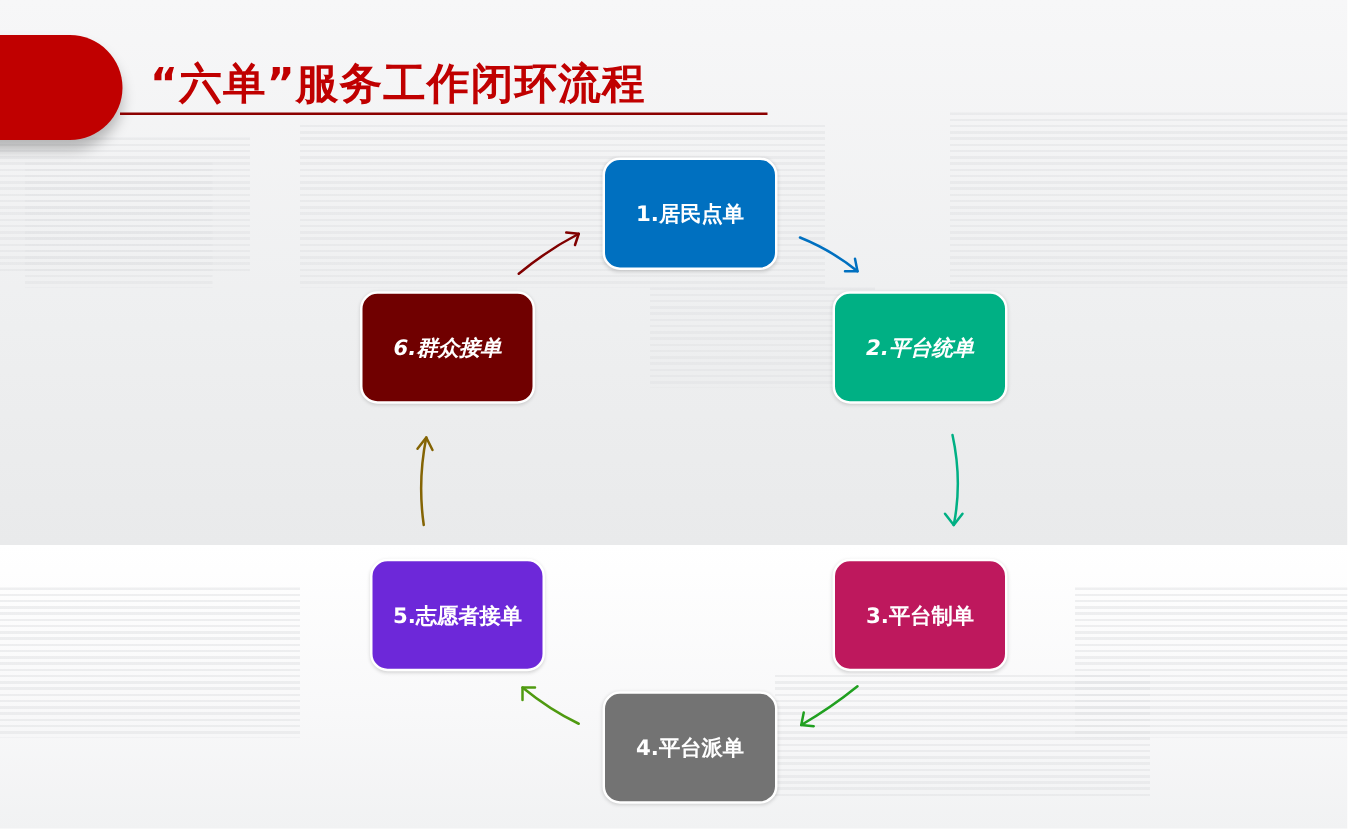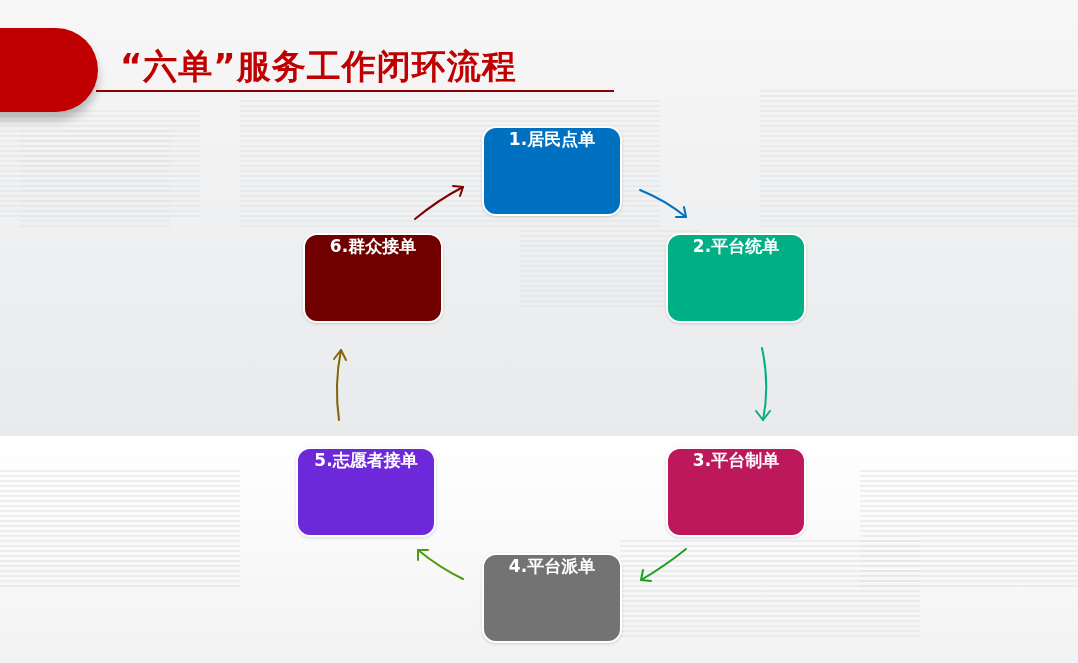--- a/index.html
+++ b/index.html
@@ -32,21 +32,21 @@
     white-space:nowrap;
     margin-top:10px;
   }
   .title-line {
     position:absolute; left:96px; top:90px; width:518px; height:2px;
     background:#8b0000;
   }
   .node {
     position:absolute; width:140px; height:90px; border-radius:14px;
     border:2px solid #ffffff;
-    display:flex; justify-content:center;
+    display:flex; align-items:center; justify-content:center;
     color:#ffffff; font-weight:bold; font-size:17px;
     box-shadow: 0 1px 3px rgba(0,0,0,0.15);
   }
   svg.arrows { position:absolute; left:0; top:0; width:1078px; height:663px; pointer-events:none; }
 </style>
 </head>
 <body>
 
 <div class="bg-band"></div>
 <div class="bg-lower"></div>
@@ -89,27 +89,27 @@
     <g stroke="#800000">
       <path d="M415,219 Q438,200 463,187"></path>
       <path d="M453,186 L463,187 L460,196"></path>
     </g>
   </g>
 </svg>
 
 <div class="node" style="left:482px;top:126px;background:#0070c0;">
   <span>1.居民点单</span>
 </div>
-<div class="node" style="left:666px;top:233px;background:#00b084;">
+<div class="node" style="left:666px;top:233px;background:#00b084;font-style:italic;">
   <span>2.平台统单</span>
 </div>
 <div class="node" style="left:666px;top:447px;background:#be185d;">
   <span>3.平台制单</span>
 </div>
 <div class="node" style="left:482px;top:553px;background:#737373;">
   <span>4.平台派单</span>
 </div>
 <div class="node" style="left:296px;top:447px;background:#6d28d9;">
   <span>5.志愿者接单</span>
 </div>
-<div class="node" style="left:303px;top:233px;background:#700000;">
+<div class="node" style="left:288px;top:233px;background:#700000;font-style:italic;">
   <span>6.群众接单</span>
 </div>
 
 </body></html>

